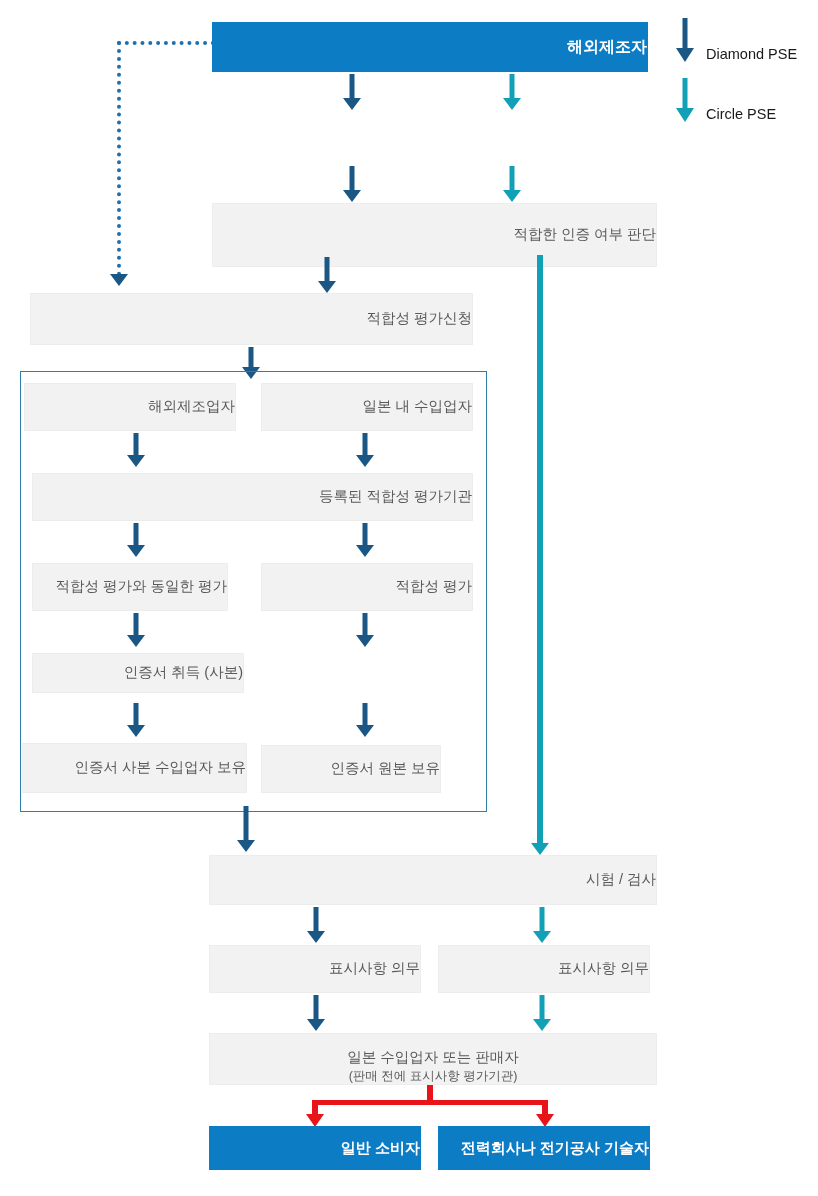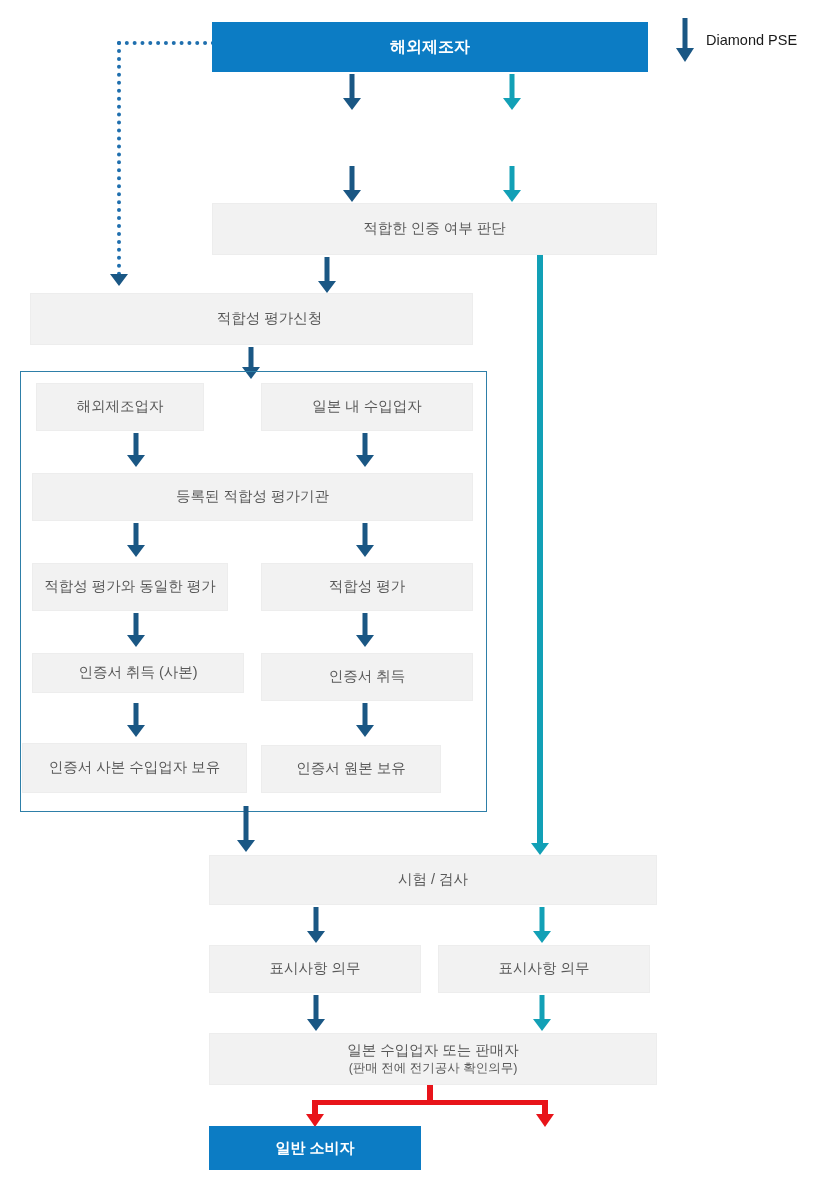--- a/index.html
+++ b/index.html
@@ -14,21 +14,21 @@
     height:1196px;
     background:#ffffff;
     overflow:hidden;
   }
   
   .node{
     position:absolute;
     box-sizing:border-box;
     display:flex;
     align-items:center;
-    justify-content:center;
+    justify-content:flex-end;
     text-align:center;
     line-height:1.32;
   }
   .node.gray{
     background:#f2f2f2;
     border:1px solid #ededed;
     color:#595959;
     font-size:14.5px;
   }
   .node.blue{
@@ -93,21 +93,21 @@
   }
   .dotted-v{
     position:absolute;
     border-left:4px dotted #1f6fae;
   }
 
   
   .legend-row{
     position:absolute;
     display:flex;
-    align-items:center;
+    align-items:flex-end;
   }
   .legend-label{
     font-size:14.5px;
     color:#1a1a1a;
     white-space:nowrap;
   }
   .legend-arrow{
     position:relative;
     width:18px;
     height:44px;
@@ -134,20 +134,27 @@
 <div id="canvas">
 
   <div class="legend-row" style="left:676px; top:18px;">
     <span class="legend-arrow navy">
       <span class="shaft"></span>
         <span class="head"></span>
     </span>
     <span class="legend-label">Diamond PSE</span>
   </div>
 
+  <div class="legend-row" style="left:676px; top:78px;">
+    <span class="legend-arrow teal">
+      <span class="shaft"></span>
+        <span class="head"></span>
+    </span>
+    <span class="legend-label">Circle PSE</span>
+  </div>
 
   <div class="dotted-h" style="left:117px; top:41px; width:98px;"></div>
   <div class="dotted-v" style="left:117px; top:41px; height:243px;"></div>
   <div class="arrow navy" style="left:119px; top:268px;">
     <span class="shaft" style="width:0px;height:14px;"></span>
     <span class="head" style="top:6px;"></span>
   </div>
 
   <div class="node blue big" style="left:212px; top:22px; width:436px; height:50px;">
     <span>해외제조자</span>
@@ -165,21 +172,21 @@
 
   <div class="arrow navy" style="left:352px; top:166px;">
     <span class="shaft" style="width:5px;height:28px;"></span>
     <span class="head" style="top:24px;"></span>
   </div>
   <div class="arrow teal" style="left:512px; top:166px;">
     <span class="shaft" style="width:5px;height:28px;"></span>
     <span class="head" style="top:24px;"></span>
   </div>
 
-  <div class="node gray" style="left:212px; top:203px; width:445px; height:52px;">
+  <div class="node gray" style="left:212px; top:203px; width:445px; height:64px;">
     <span>적합한 인증 여부 판단</span>
   </div>
 
   <div class="vline teal" style="left:537px; top:255px; width:6px; height:590px;"></div>
   <div class="arrow teal" style="left:540px; top:833px;">
     <span class="shaft" style="width:0px;height:14px;"></span>
     <span class="head" style="top:10px;"></span>
   </div>
 
   <div class="arrow navy" style="left:327px; top:257px;">
@@ -191,21 +198,21 @@
     <span>적합성 평가신청</span>
   </div>
 
   <div class="arrow navy" style="left:251px; top:347px;">
     <span class="shaft" style="width:5px;height:25px;"></span>
     <span class="head" style="top:20px;"></span>
   </div>
 
   <div class="frame" style="left:20px; top:371px; width:467px; height:441px;"></div>
 
-  <div class="node gray" style="left:36px; top:383px; width:168px; height:48px;">
+  <div class="node gray" style="left:24px; top:383px; width:212px; height:48px;">
     <span>해외제조업자</span>
   </div>
   <div class="node gray" style="left:261px; top:383px; width:212px; height:48px;">
     <span>일본 내 수입업자</span>
   </div>
 
   <div class="arrow navy" style="left:136px; top:433px;">
     <span class="shaft" style="width:5px;height:26px;"></span>
     <span class="head" style="top:22px;"></span>
   </div>
@@ -238,23 +245,20 @@
     <span class="shaft" style="width:5px;height:26px;"></span>
     <span class="head" style="top:22px;"></span>
   </div>
   <div class="arrow navy" style="left:365px; top:613px;">
     <span class="shaft" style="width:5px;height:26px;"></span>
     <span class="head" style="top:22px;"></span>
   </div>
 
   <div class="node gray" style="left:32px; top:653px; width:212px; height:40px;">
     <span>인증서 취득 (사본)</span>
-  </div>
-  <div class="node gray" style="left:261px; top:653px; width:212px; height:48px;">
-    <span>인증서 취득</span>
   </div>
 
   <div class="arrow navy" style="left:136px; top:703px;">
     <span class="shaft" style="width:5px;height:26px;"></span>
     <span class="head" style="top:22px;"></span>
   </div>
   <div class="arrow navy" style="left:365px; top:703px;">
     <span class="shaft" style="width:5px;height:26px;"></span>
     <span class="head" style="top:22px;"></span>
   </div>
@@ -295,31 +299,34 @@
     <span class="shaft" style="width:5px;height:28px;"></span>
     <span class="head" style="top:24px;"></span>
   </div>
   <div class="arrow teal" style="left:542px; top:995px;">
     <span class="shaft" style="width:5px;height:28px;"></span>
     <span class="head" style="top:24px;"></span>
   </div>
 
   <div class="node gray" style="left:209px; top:1033px; width:448px; height:52px; flex-direction:column;">
     <span class="l1">일본 수입업자 또는 판매자</span>
-    <span class="sub">(판매 전에 전기공사 확인의무)</span>
+    <span class="sub">(판매 전에 표시사항 평가기관)</span>
   </div>
 
   <div class="vline red" style="left:427px; top:1085px; width:6px; height:18px;"></div>
   <div class="hline red" style="left:312px; top:1100px; width:236px; height:5px;"></div>
   <div class="arrow red" style="left:315px; top:1100px;">
     <span class="shaft" style="width:6px;height:21px;"></span>
     <span class="head" style="top:14px;"></span>
   </div>
   <div class="arrow red" style="left:545px; top:1100px;">
     <span class="shaft" style="width:6px;height:21px;"></span>
     <span class="head" style="top:14px;"></span>
   </div>
 
   <div class="node blue" style="left:209px; top:1126px; width:212px; height:44px;">
     <span>일반 소비자</span>
   </div>
+  <div class="node blue" style="left:438px; top:1126px; width:212px; height:44px;">
+    <span>전력회사나 전기공사 기술자</span>
+  </div>
 
 </div>
 
 </body></html>

